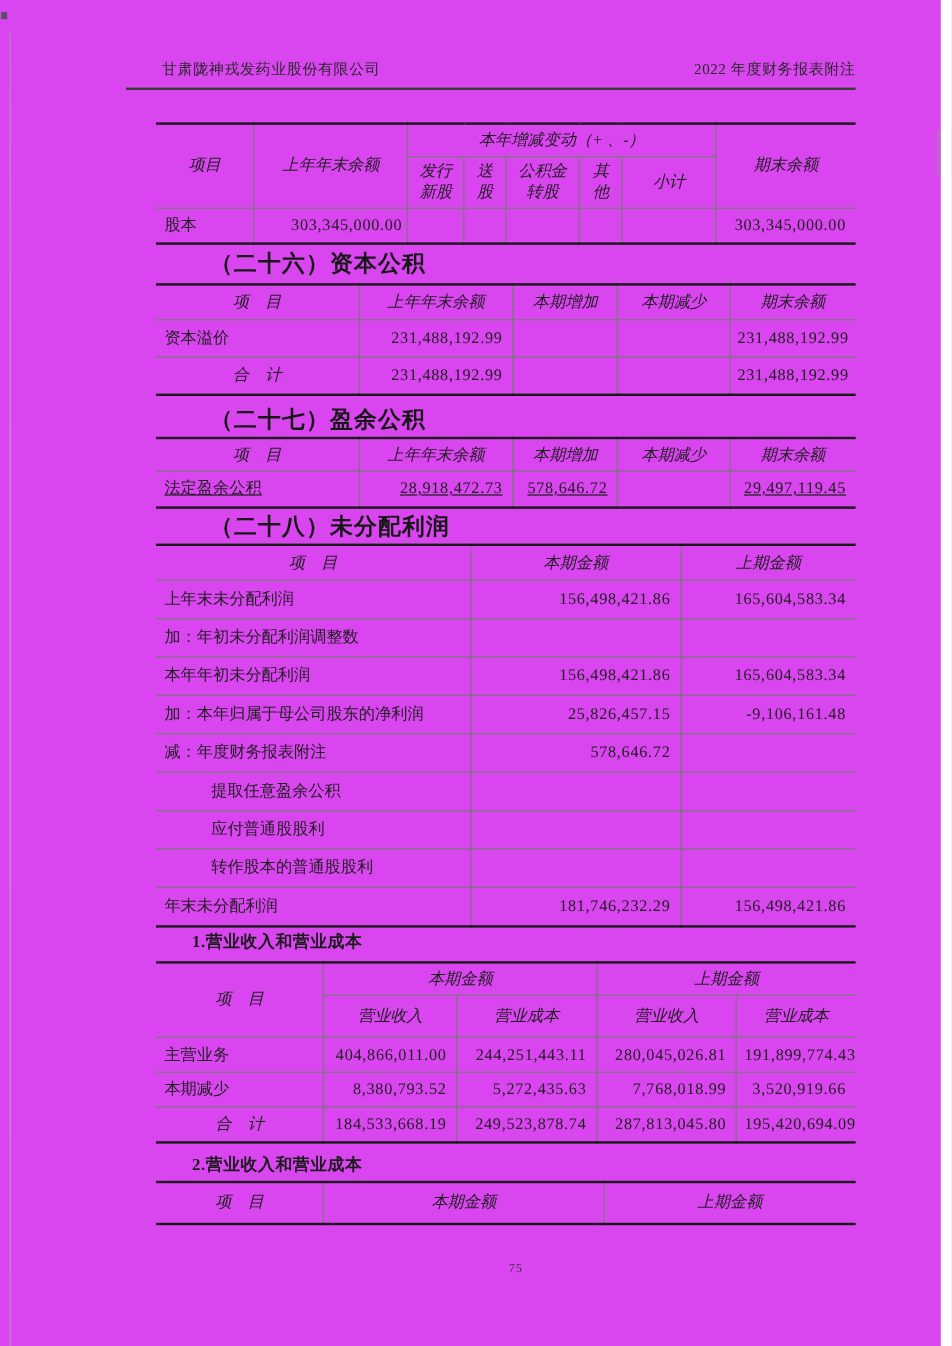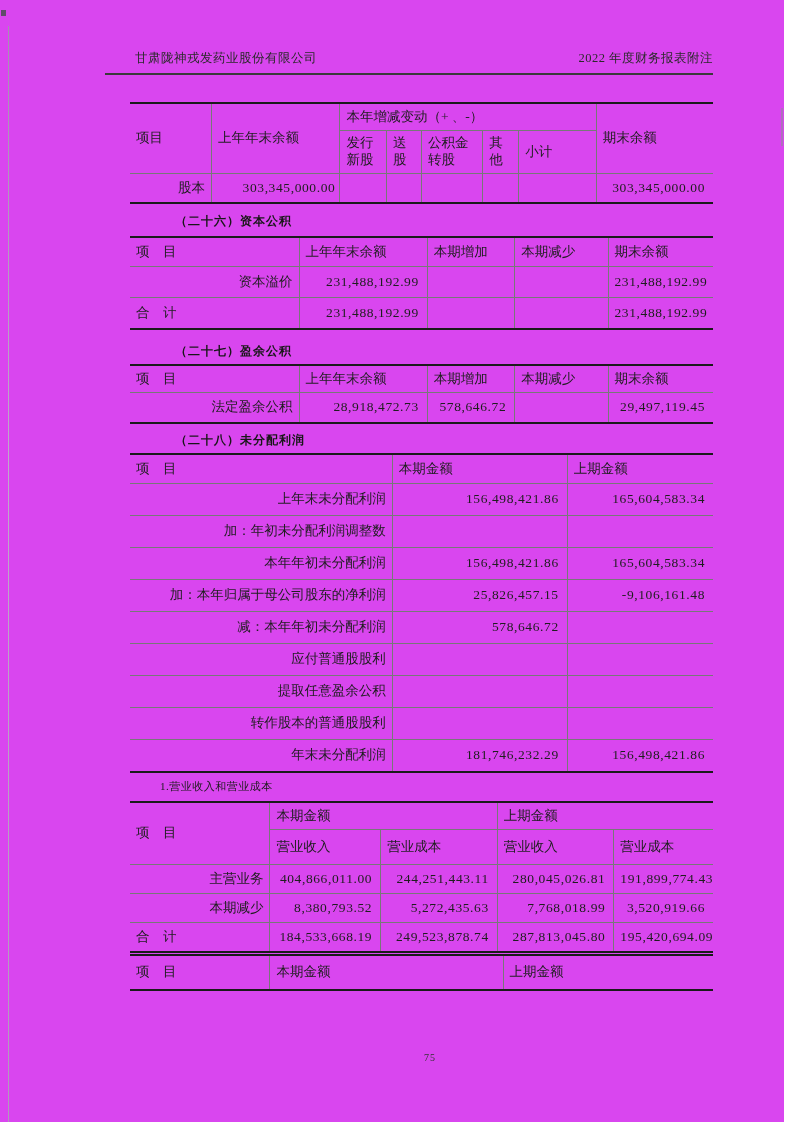--- a/index.html
+++ b/index.html
@@ -19,42 +19,42 @@
   .hdr .company{padding-left:30px;}
   .hdr-rule{position:absolute;left:105px;top:73px;width:608px;height:2px;background:#3a3a3a;}
   
   .content{position:absolute;left:130px;top:102px;width:583px;}
   table{border-collapse:collapse;table-layout:fixed;width:100%;}
   .ft{border-top:2px solid #1a1a1a;border-bottom:2px solid #1a1a1a;}
   .ft td{border:1px solid #787878;font-size:13.5px;padding:0 6px;vertical-align:middle;
     overflow:hidden;line-height:1.25;}
   .bl0{border-left:none !important;}
   .br0{border-right:none !important;}
-  .c{text-align:left;}
-  .l{text-align:right;padding-left:7px !important;}
+  .c{text-align:center;font-style:italic;}
+  .l{text-align:left;padding-left:7px !important;}
   .n{text-align:right;padding-right:8px !important;font-size:13px;letter-spacing:.6px;white-space:nowrap;}
   .nt{padding-right:4px !important;}
   .ind{padding-left:46px !important;}
-  .sec{font-weight:bold;font-size:12px;letter-spacing:1px;padding-left:45px;line-height:22px;color:#171717;font-family:Liberation Serif, serif;}
-  .sub{font-weight:400;font-size:11px;letter-spacing:.5px;padding-left:30px;line-height:22px;color:#1b1b1b;}
+  .sec{font-weight:bold;font-size:19px;letter-spacing:1px;padding-left:45px;line-height:22px;color:#171717;font-family:Liberation Serif, serif;}
+  .sub{font-weight:700;font-size:14px;letter-spacing:.5px;padding-left:30px;line-height:22px;color:#1b1b1b;}
   .m-s26{margin-top:6px;}
   .m-t2{margin-top:4px;}
   .m-s27{margin-top:10px;}
   .m-t3{margin-top:2px;}
   .m-s28{margin-top:5px;}
   .m-t4{margin-top:2px;}
   .m-s29{margin-top:6px;}
   .m-sub1{margin-top:2px;}
   .m-t5{margin-top:4px;}
   .m-sub2{margin-top:8px;}
   .m-t6{margin-top:1px;}
   .pagenum{position:absolute;left:430px;top:1052px;transform:translateX(-50%);
     font-size:10px;color:#333;letter-spacing:1px;}
   
-  .rh26 td{height:26px;} .rh28 td{height:28px;} .rh29 td{height:29px;}
+  .rh26 td{height:26px;} .rh28 td{height:28px;} .rh29 td{height:29px;text-decoration:underline;}
   .rh30 td{height:30px;} .rh31 td{height:31px;} .rh33 td{height:33px;}
   .rh34 td{height:34px;} .rh42 td{height:42px;}
 </style>
 </head>
 <body>
 
 <div class="page">
 
   <div class="scan-vline"></div>
   <div class="scan-speck"></div>
@@ -194,31 +194,31 @@
         <td class="l bl0">本年年初未分配利润</td>
         <td class="n" style="padding-right:16px">156,498,421.86</td>
         <td class="n br0">165,604,583.34</td>
       </tr>
       <tr class="rh31">
         <td class="l bl0">加：本年归属于母公司股东的净利润</td>
         <td class="n" style="padding-right:16px">25,826,457.15</td>
         <td class="n br0">-9,106,161.48</td>
       </tr>
       <tr class="rh31">
-        <td class="l bl0">减：本年年初未分配利润</td>
+        <td class="l bl0">减：年度财务报表附注</td>
         <td class="n" style="padding-right:16px">578,646.72</td>
         <td class="n br0"></td>
       </tr>
       <tr class="rh31">
+        <td class="l ind bl0">提取任意盈余公积</td>
+        <td class="n"></td>
+        <td class="n br0"></td>
+      </tr>
+      <tr class="rh31">
         <td class="l ind bl0">应付普通股股利</td>
-        <td class="n"></td>
-        <td class="n br0"></td>
-      </tr>
-      <tr class="rh31">
-        <td class="l ind bl0">提取任意盈余公积</td>
         <td class="n"></td>
         <td class="n br0"></td>
       </tr>
       <tr class="rh31">
         <td class="l ind bl0">转作股本的普通股股利</td>
         <td class="n"></td>
         <td class="n br0"></td>
       </tr>
       <tr class="rh31">
         <td class="l bl0">年末未分配利润</td>
@@ -266,20 +266,21 @@
       <tr class="rh28">
         <td class="c bl0">合　计</td>
         <td class="n">184,533,668.19</td>
         <td class="n">249,523,878.74</td>
         <td class="n">287,813,045.80</td>
         <td class="n br0">195,420,694.09</td>
       </tr>
     </tbody>
       </table>
 
+    <div class="sub m-sub2">2.营业收入和营业成本</div>
     <table class="ft m-t6">
       <colgroup>
         <col style="width:24%">
           <col style="width:40%">
           <col style="width:36%">
       </colgroup>
       <tbody>
           <tr class="rh33">
         <td class="c bl0">项　目</td>
         <td class="c">本期金额</td>

